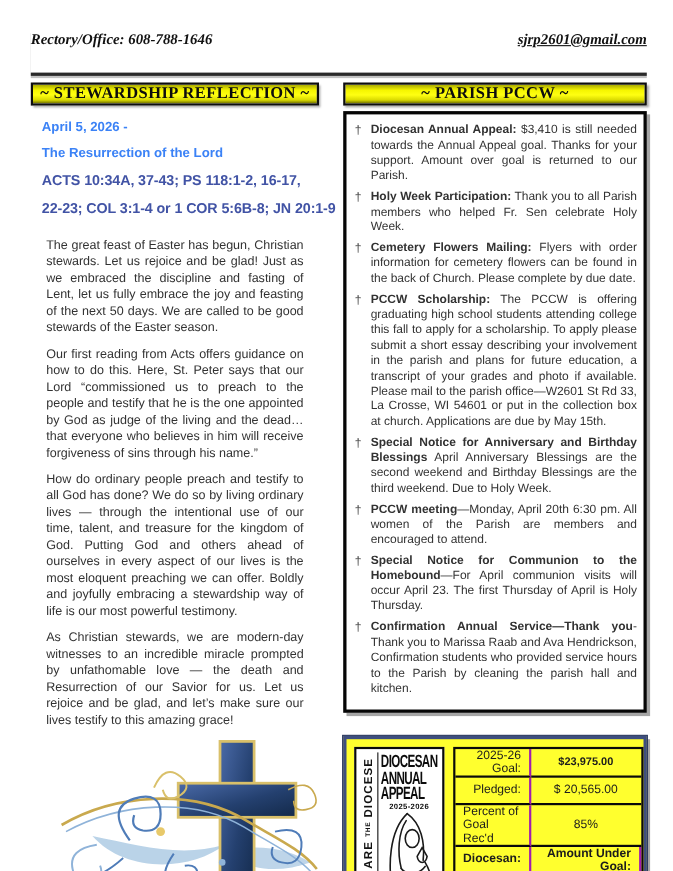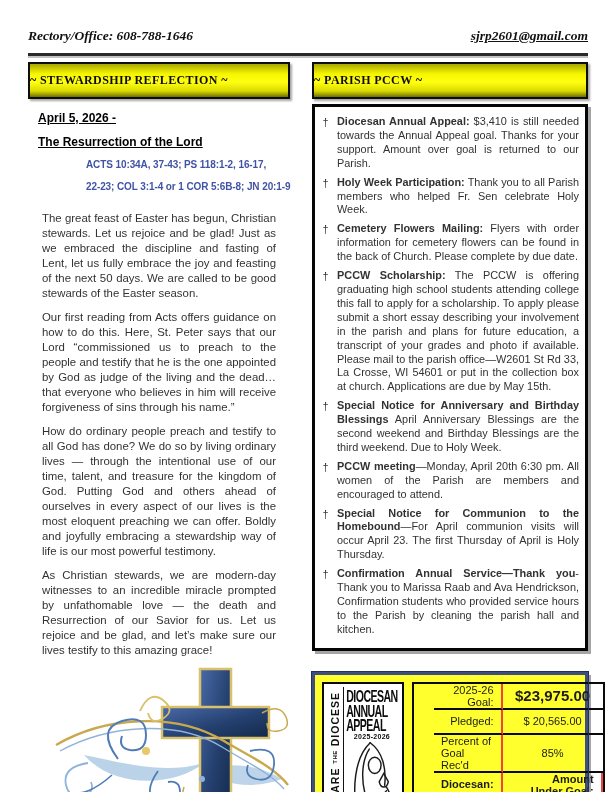--- a/index.html
+++ b/index.html
@@ -9,46 +9,46 @@
     position:relative; overflow:hidden;
     font-family:"Liberation Sans", sans-serif; color:#2e2e2e;
     padding:28px 24px 0 28px;
   }
 
   
   .masthead {
     display:flex; justify-content:space-between; align-items:flex-end;
     font-family:"Liberation Serif", serif; font-style:italic; font-weight:bold;
     font-size:13.5px; color:#111;
-    border-bottom:3px solid #2a2a2a; padding-bottom:9px;
+    border-bottom:3px solid #2a2a2a; padding-bottom:22px;
     box-shadow:0 2px 0 rgba(120,120,120,.45);
   }
   .masthead .email { text-decoration:underline; }
 
   
   .columns { display:flex; gap:22px; margin-top:6px; }
   .col-left  { width:262px; flex:none; }
   .col-right { width:276px; flex:none; }
 
   
   .banner {
-    height:37px; border:2px solid #0d0d0d;
+    height:21px; border:2px solid #0d0d0d;
     background:linear-gradient(180deg,#a8a800 0%,#f6f600 30%,#ffff12 55%,#d9d900 82%,#6f6f00 100%);
-    display:flex; align-items:center; justify-content:flex-start;
-    font-family:"Liberation Serif", serif; font-weight:bold; font-size:12px;
+    display:flex; align-items:center; justify-content:center;
+    font-family:"Liberation Serif", serif; font-weight:bold; font-size:15px;
     color:#0d0d0d; letter-spacing:.4px;
     box-shadow:2px 2px 2px rgba(0,0,0,.35);
   }
 
   
   .intro { display:flex; gap:10px; margin:10px 0 8px; }
   .intro-text { padding-top:2px; }
   .intro-line { white-space:nowrap; }
-  .date-line, .title-line { color:#000000; font-weight:bold; font-size:12px; margin-bottom:10px;text-decoration:underline; }
-  .scripture { color:#4153a5; font-weight:bold; font-size:10px; letter-spacing:-.1px; margin-bottom:11px;margin-left:48px; }
+  .date-line, .title-line { color:#3b82f6; font-weight:bold; font-size:12px; margin-bottom:10px; }
+  .scripture { color:#4153a5; font-weight:bold; font-size:13px; letter-spacing:-.1px; margin-bottom:11px; }
   .reflection p { font-size:11.4px; line-height:15px; text-align:justify; margin:0 14px 9px; color:#323232; }
   .cross-art { display:block; margin:2px 0 0 26px; }
 
   
   .news-box {
     margin-top:5px; border:3px solid #050505; background:#fff;
     box-shadow:3px 3px 0 #a5a5a5;
     padding:8px 6px 6px 4px; min-height:479px;
   }
   .news-list { list-style:none; margin:0; padding:0; }
@@ -79,26 +79,26 @@
   .appeal-art { flex:1; display:flex; flex-direction:column; align-items:center; padding-top:2px; }
   .daa-title { font-weight:900; font-size:11.5px; line-height:10.5px; letter-spacing:-.6px;
     transform:scale(.92,1.4); transform-origin:top center; color:#0c0c0c; text-align:left; }
   .daa-years { font-weight:bold; font-size:7px; letter-spacing:.3px; margin-top:13px; color:#0c0c0c; }
   .appeal-table {
     flex:1; border:2px solid #0a0a0a; display:grid;
     grid-template-columns:1fr 100px; grid-auto-rows:1fr;
   }
   .cell { display:flex; align-items:center; padding:0 7px; font-size:11px; color:#1c1c1c;
     border-bottom:2px solid #0a0a0a; }
-  .cell.lblcol { border-right:2px solid #ef4444; justify-content:flex-end; text-align:right;margin-left:20px; }
+  .cell.lblcol { border-right:2px solid #a21caf; justify-content:flex-end; text-align:right; }
   .cell.lblcol.left { justify-content:flex-start; text-align:left; }
   .cell.valcol { justify-content:center; text-align:center; }
   .cell.last { border-bottom:none; }
   .cell.b { font-weight:bold; }
-  .cell.big { font-size:15px; font-weight:bold;text-align:center; }
+  .cell.big { font-size:10px; font-weight:bold;text-align:center; }
 </style>
 </head>
 <body>
 
 <div class="page">
 
   <div class="masthead">
     <span>Rectory/Office: 608-788-1646</span>
     <span class="email">sjrp2601@gmail.com</span>
   </div>

